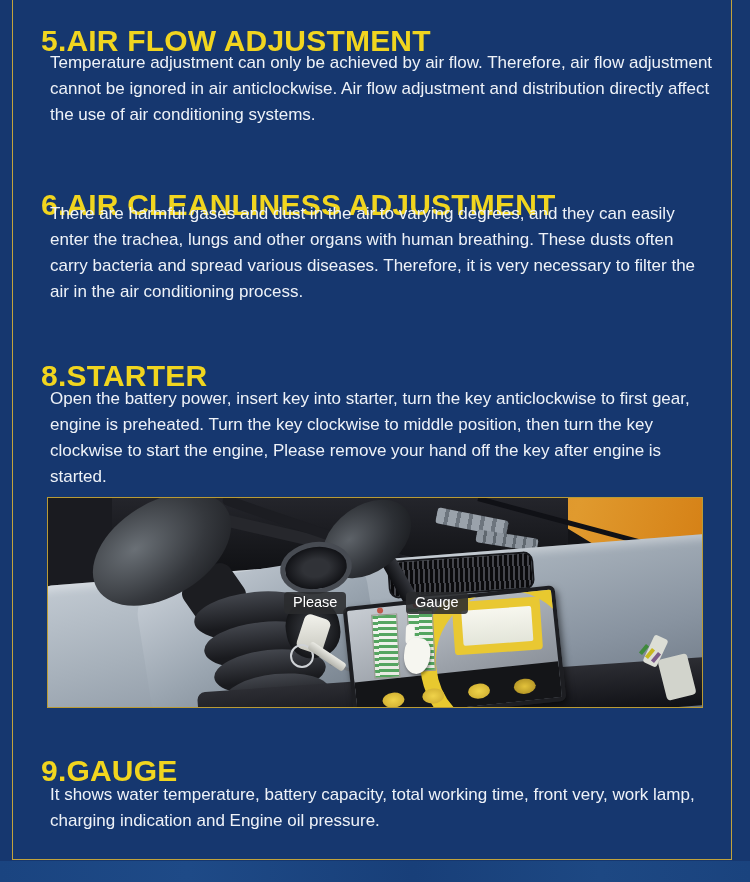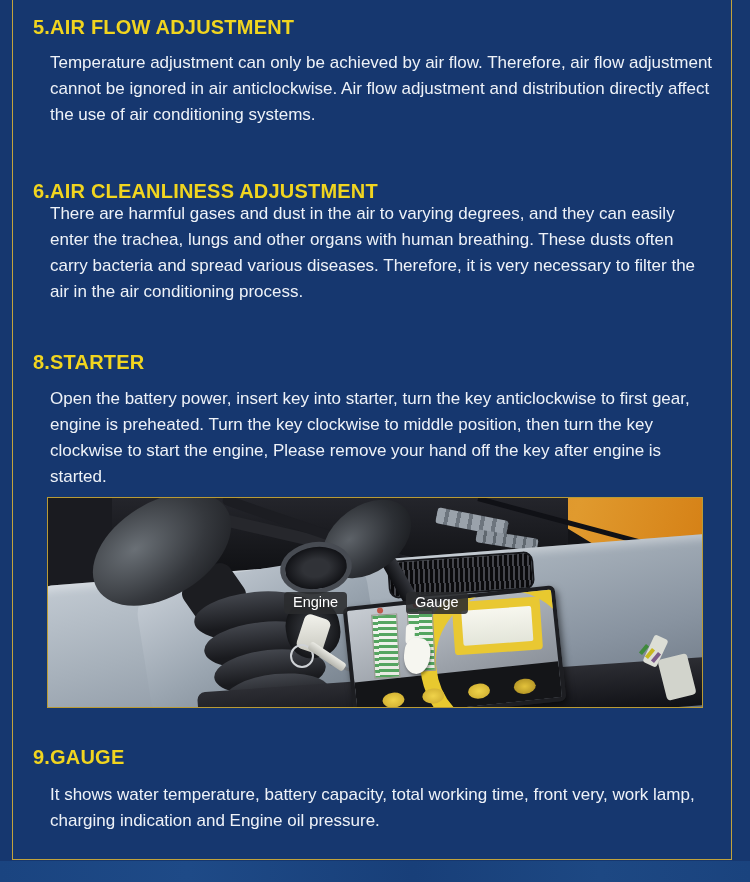--- a/index.html
+++ b/index.html
@@ -11,22 +11,22 @@
   
   .content-box{
     position:absolute;left:12px;top:-10px;width:718px;height:868px;
     border:1px solid #c2a33c;
   }
   .footer-strip{
     position:absolute;left:0;top:861px;width:750px;height:21px;
     background:linear-gradient(90deg,#1a4480,#1e4a87 25%,#183f79 55%,#1d4883 80%,#1a437e);
   }
   h2.sec-title{
-    position:absolute;margin:0;left:33px;
-    font-size:20px;font-weight:bold;color:#f1d51f;letter-spacing:.2px;
+    position:absolute;margin:8px;left:33px;
+    font-size:30px;font-weight:bold;color:#f1d51f;letter-spacing:.2px;
     white-space:nowrap;
   }
   p.sec-body{
     position:absolute;margin:0;left:50px;width:663px;
     font-size:17px;line-height:26px;color:#eef2f8;
   }
   .t5{top:16px}.b5{top:50px}
   .t6{top:180px}.b6{top:201px}
   .t7{top:351px}.b7{top:386px}
   .t8{top:746px}.b8{top:782px}
@@ -225,20 +225,20 @@
       <div class="g-palm"></div>
     </div>
   </div>
 
   <div class="conn-a"></div>
   <div class="conn-b"></div>
   <div class="wire-g"></div>
   <div class="wire-y"></div>
   <div class="wire-p"></div>
 
-  <div class="photo-label lab-starter">Engine</div>
+  <div class="photo-label lab-starter">Please</div>
   <div class="photo-label lab-gauge">Gauge</div>
 </div>
 
 <h2 class="sec-title t8">9.GAUGE</h2>
 <p class="sec-body b8">It shows water temperature, battery capacity, total working time, front very, work lamp, charging indication and Engine oil pressure.</p>
 
 <div class="footer-strip"></div>
 
 </body></html>

